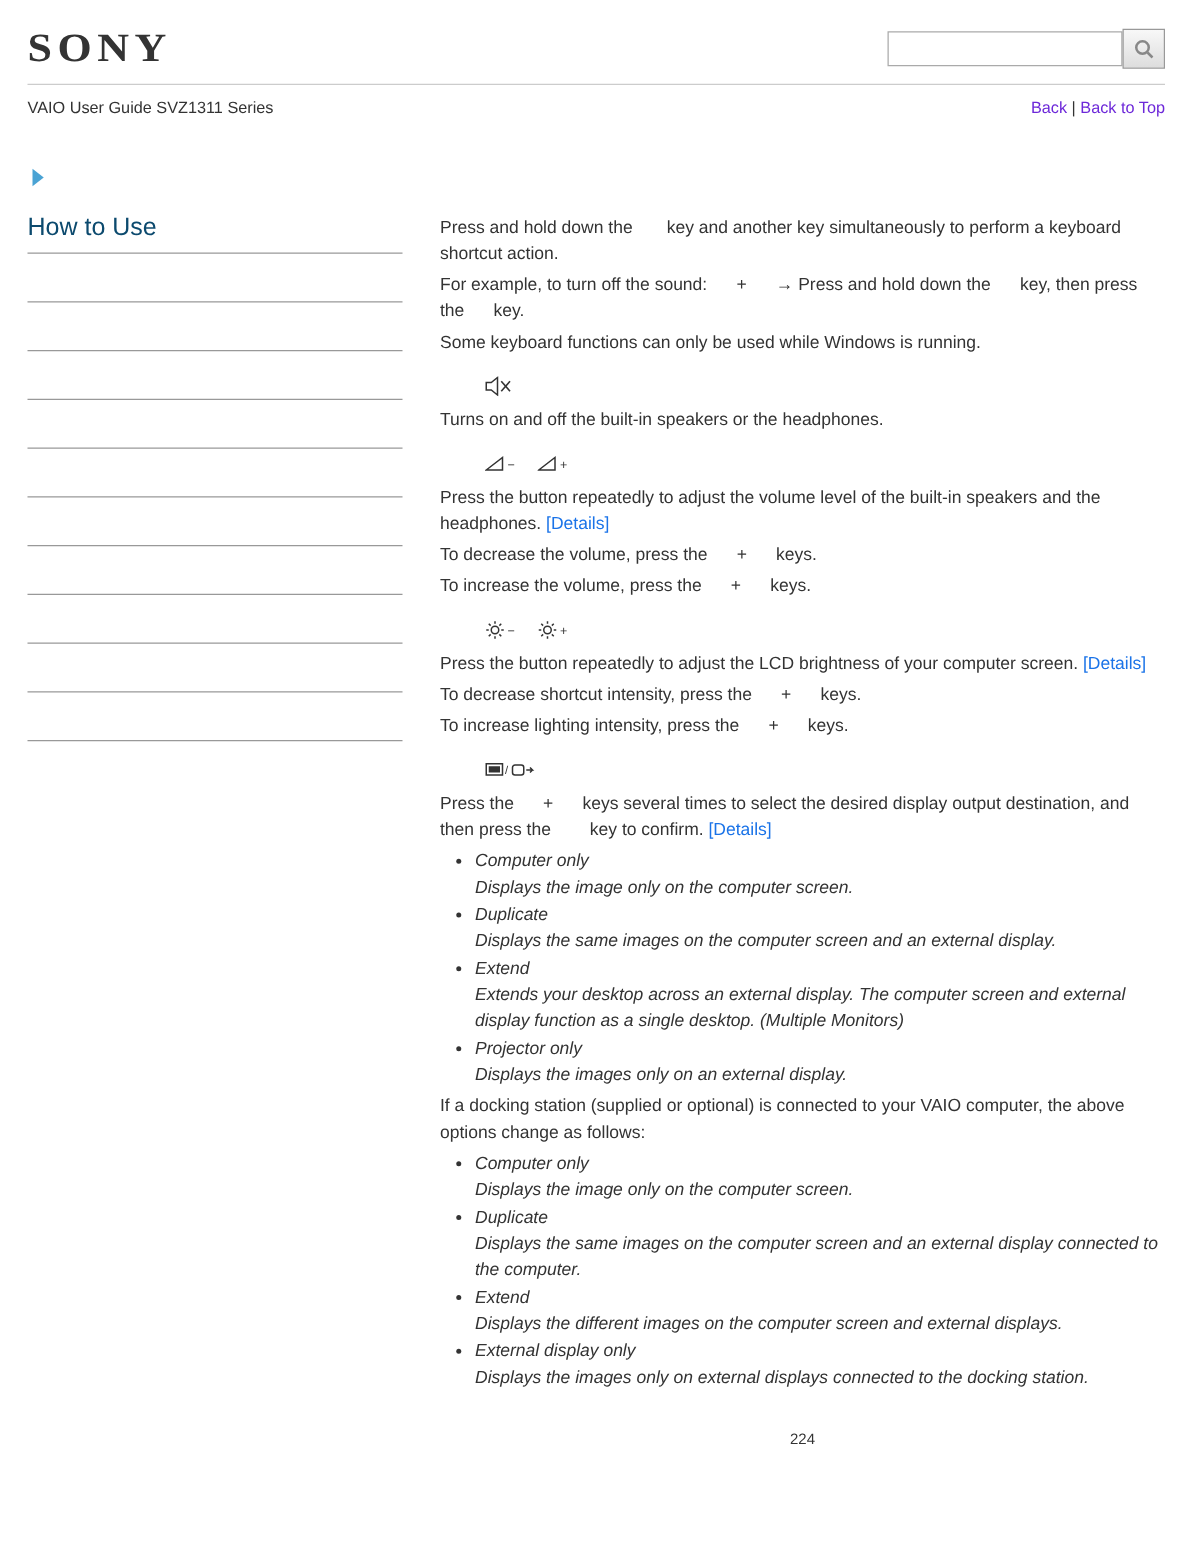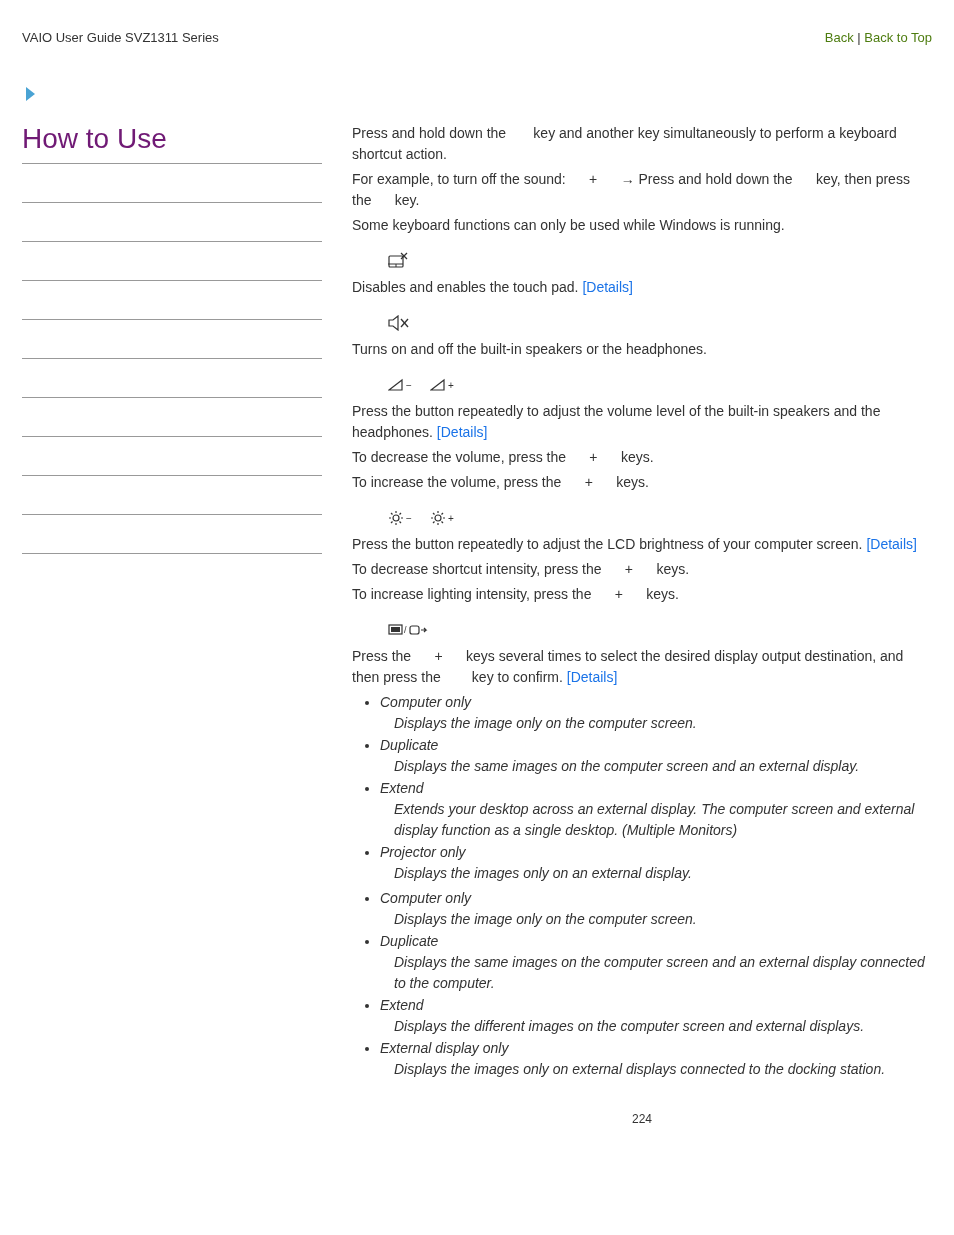--- a/index.html
+++ b/index.html
@@ -52,39 +52,39 @@
     cursor: pointer;
   }
   .sub-header {
     display: flex;
     justify-content: space-between;
     margin-top: 10px;
     font-size: 13px;
     text-align: center;
   }
   .sub-header a {
-    color: #4d7c0f;
+    color: #6d28d9;
     text-decoration: none;
   }
   .arrow-row {
     margin-top: 40px;
   }
   .content {
     display: flex;
     margin-top: 20px;
   }
   .sidebar {
     width: 300px;
     flex-shrink: 0;
   }
   .sidebar h2 {
-    font-size: 28px;
+    font-size: 20px;
     font-weight: normal;
     margin: 0 0 8px 0;
-    color: #701a75;
+    color: #0c4a6e;
   }
   .sidebar-line {
     border: none;
     border-top: 1px solid #999;
     margin: 0 0 38px 0;
   }
   .main {
     flex: 1;
     padding-left: 30px;
     line-height: 1.5;
@@ -112,34 +112,46 @@
   ul.disc {
     margin: 4px 0 4px 0;
     padding-left: 28px;
   }
   ul.disc li {
     margin-bottom: 1px;
     font-style: italic;
   }
   .li-desc {
     display: block;
-    margin-left: 14px;
+    margin-left: 0;
   }
   .page-num {
     text-align: center;
     font-size: 12px;
     margin-top: 30px;
   }
   svg { display: block; }
 </style>
 </head>
 <body>
 
 <div class="page">
 
+  <div class="top-bar">
+    <div class="logo">SONY</div>
+    <div class="search-area">
+      <input type="text" class="search-input" style="">
+      <div class="search-btn">
+        <svg width="16" height="16" viewBox="0 0 16 16">
+          <circle cx="7" cy="7" r="5" stroke="#888" stroke-width="2" fill="none"></circle>
+          <line x1="11" y1="11" x2="15" y2="15" stroke="#888" stroke-width="2"></line>
+        </svg>
+      </div>
+    </div>
+  </div>
 
   <div class="sub-header">
     <span>VAIO User Guide SVZ1311 Series</span>
     <span>
       <a href="#" class="link">Back</a><span> | </span><a href="#" class="link">Back to Top</a>
     </span>
   </div>
 
   <div class="arrow-row">
     <svg width="18" height="18" viewBox="0 0 18 18">
@@ -169,34 +181,20 @@
       <div class="block">
         <p>
           <span>Press and hold down the </span>&nbsp;&nbsp;&nbsp;&nbsp;&nbsp;<span> key and another key simultaneously to perform a keyboard shortcut action.</span>
         </p>
         <p>
           <span>For example, to turn off the sound: </span>&nbsp;&nbsp;&nbsp;&nbsp;<span> + </span>&nbsp;&nbsp;&nbsp;&nbsp;<span> → Press and hold down the </span>&nbsp;&nbsp;&nbsp;&nbsp;<span> key, then press the </span>&nbsp;&nbsp;&nbsp;&nbsp;<span> key.</span>
         </p>
         <p>Some keyboard functions can only be used while Windows is running.</p>
       </div>
 
-      <div class="block">
-        <div class="icon-row">
-          <svg class="icon-img" width="22" height="18" viewBox="0 0 22 18">
-            <rect x="1" y="4" width="14" height="11" rx="1" stroke="#333" stroke-width="1.2" fill="none"></rect>
-            <line x="1" y1="12" x2="15" y2="12" stroke="#333" stroke-width="1"></line>
-            <line x1="8" y1="12" x2="8" y2="15" stroke="#333" stroke-width="1"></line>
-            <line x1="13" y1="1" x2="19" y2="7" stroke="#333" stroke-width="1.3"></line>
-            <line x1="19" y1="1" x2="13" y2="7" stroke="#333" stroke-width="1.3"></line>
-          </svg>
-        </div>
-        <p>
-          <span>Disables and enables the touch pad. </span><a class="link">[Details]</a>
-        </p>
-      </div>
 
       <div class="block">
         <div class="icon-row">
           <svg class="icon-img" width="22" height="16" viewBox="0 0 22 16">
             <path d="M1 5 L5 5 L10 1 L10 15 L5 11 L1 11 Z" stroke="#333" stroke-width="1.2" fill="none"></path>
             <line x1="13" y1="4" x2="20" y2="12" stroke="#333" stroke-width="1.3"></line>
             <line x1="20" y1="4" x2="13" y2="12" stroke="#333" stroke-width="1.3"></line>
           </svg>
         </div>
         <p>Turns on and off the built-in speakers or the headphones.</p>
@@ -280,20 +278,21 @@
         </div>
         <p>
           <span>Press the </span>&nbsp;&nbsp;&nbsp;&nbsp;<span> + </span>&nbsp;&nbsp;&nbsp;&nbsp;<span> keys several times to select the desired display output destination, and then press the </span>&nbsp;&nbsp;&nbsp;&nbsp;&nbsp;&nbsp;<span> key to confirm. </span><a class="link">[Details]</a>
         </p>
         <ul class="disc">
           <li><span>Computer only</span><br><span class="li-desc">Displays the image only on the computer screen.</span></li>
           <li><span>Duplicate</span><br><span class="li-desc">Displays the same images on the computer screen and an external display.</span></li>
           <li><span>Extend</span><br><span class="li-desc">Extends your desktop across an external display. The computer screen and external display function as a single desktop. (Multiple Monitors)</span></li>
           <li><span>Projector only</span><br><span class="li-desc">Displays the images only on an external display.</span></li>
         </ul>
+        <p>If a docking station (supplied or optional) is connected to your VAIO computer, the above options change as follows:</p>
         <ul class="disc">
           <li><span>Computer only</span><br><span class="li-desc">Displays the image only on the computer screen.</span></li>
           <li><span>Duplicate</span><br><span class="li-desc">Displays the same images on the computer screen and an external display connected to the computer.</span></li>
           <li><span>Extend</span><br><span class="li-desc">Displays the different images on the computer screen and external displays.</span></li>
           <li><span>External display only</span><br><span class="li-desc">Displays the images only on external displays connected to the docking station.</span></li>
         </ul>
       </div>
 
       <div class="page-num">224</div>
 

